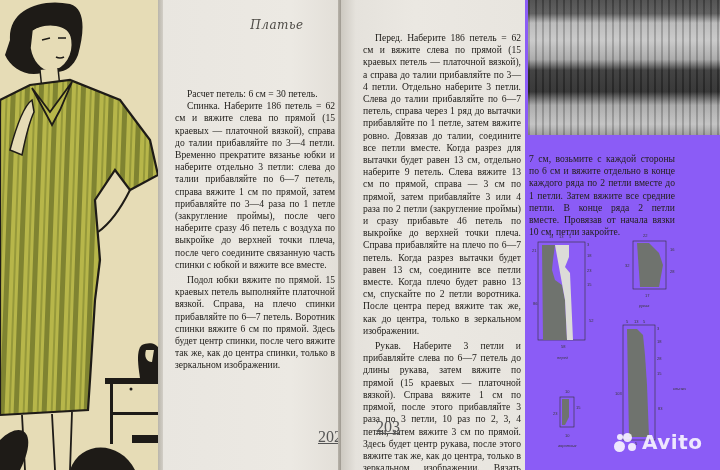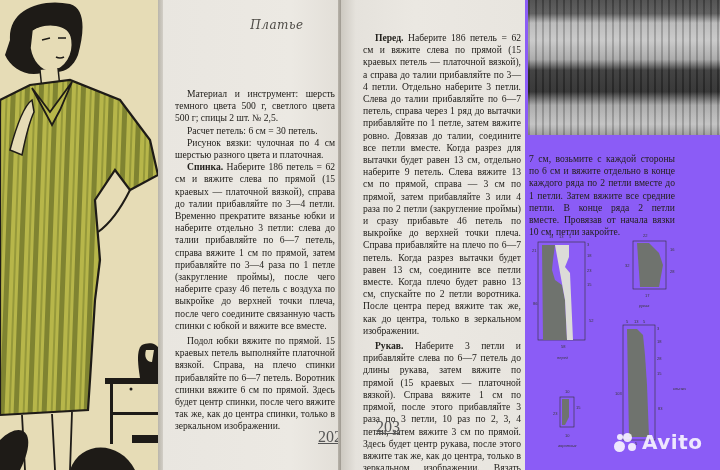--- a/index.html
+++ b/index.html
@@ -50,21 +50,21 @@
 
   .body-text {
     position: absolute;
     font-family: "Liberation Serif", serif;
     font-size: 9.6px; line-height: 12.2px; color: #23211d;
     text-align: justify;
   }
   .body-text p { margin: 0; }
   .body-text p.indent { text-indent: 12px; }
   .body-text p.gap { margin-top: 3px; }
-  .body-text b { font-weight: bold; }
+  .body-text b { font-weight: normal; }
 
   .col-202 { left: 12px; top: 88px; width: 160px; }
   .col-203 { left: 22px; top: 32px; width: 158px; }
   .col-right { left: 4px; top: 153px; width: 146px; }
 
   .page-number {
     position: absolute; font-family: "Liberation Serif", serif;
     font-size: 16px; color: #555; text-decoration: underline;
   }
   .pn-202 { left: 155px; top: 428px; }
@@ -131,23 +131,21 @@
     <circle cx="131" cy="389" r="1.5" fill="#1e1b17"></circle>
   </svg>
 </div>
 <div class="gutter-left"></div>
 
 <div class="page page-202">
   <div class="title-script">
     <div>Платье</div>
   </div>
   <div class="body-text col-202">
-    <p class="indent">Материал и инструмент: шерсть темного цвета 500 г, светлого цвета 500 г; спицы 2 шт. № 2,5.</p>
     <p class="indent">Расчет петель: 6 см = 30 петель.</p>
-    <p class="indent">Рисунок вязки: чулочная по 4 см шерстью разного цвета и платочная.</p>
     <p class="indent"><b>Спинка.</b> <span>Наберите 186 петель = 62 см и вяжите слева по прямой (15 краевых — платочной вязкой), справа до талии прибавляйте по 3—4 петли. Временно прекратите вязанье юбки и наберите отдельно 3 петли: слева до талии прибавляйте по 6—7 петель, справа вяжите 1 см по прямой, затем прибавляйте по 3—4 раза по 1 петле (закругление проймы), после чего наберите сразу 46 петель с воздуха по выкройке до верхней точки плеча, после чего соедините связанную часть спинки с юбкой и вяжите все вместе.</span></p>
     <p class="indent gap">Подол юбки вяжите по прямой. 15 краевых петель выполняйте платочной вязкой. Справа, на плечо спинки прибавляйте по 6—7 петель. Воротник спинки вяжите 6 см по прямой. Здесь будет центр спинки, после чего вяжите так же, как до центра спинки, только в зеркальном изображении.</p>
   </div>
   <div class="page-number pn-202">202</div>
 </div>
 
 <div class="spine"></div>
 
 <div class="page page-203">
   <div class="body-text col-203">

